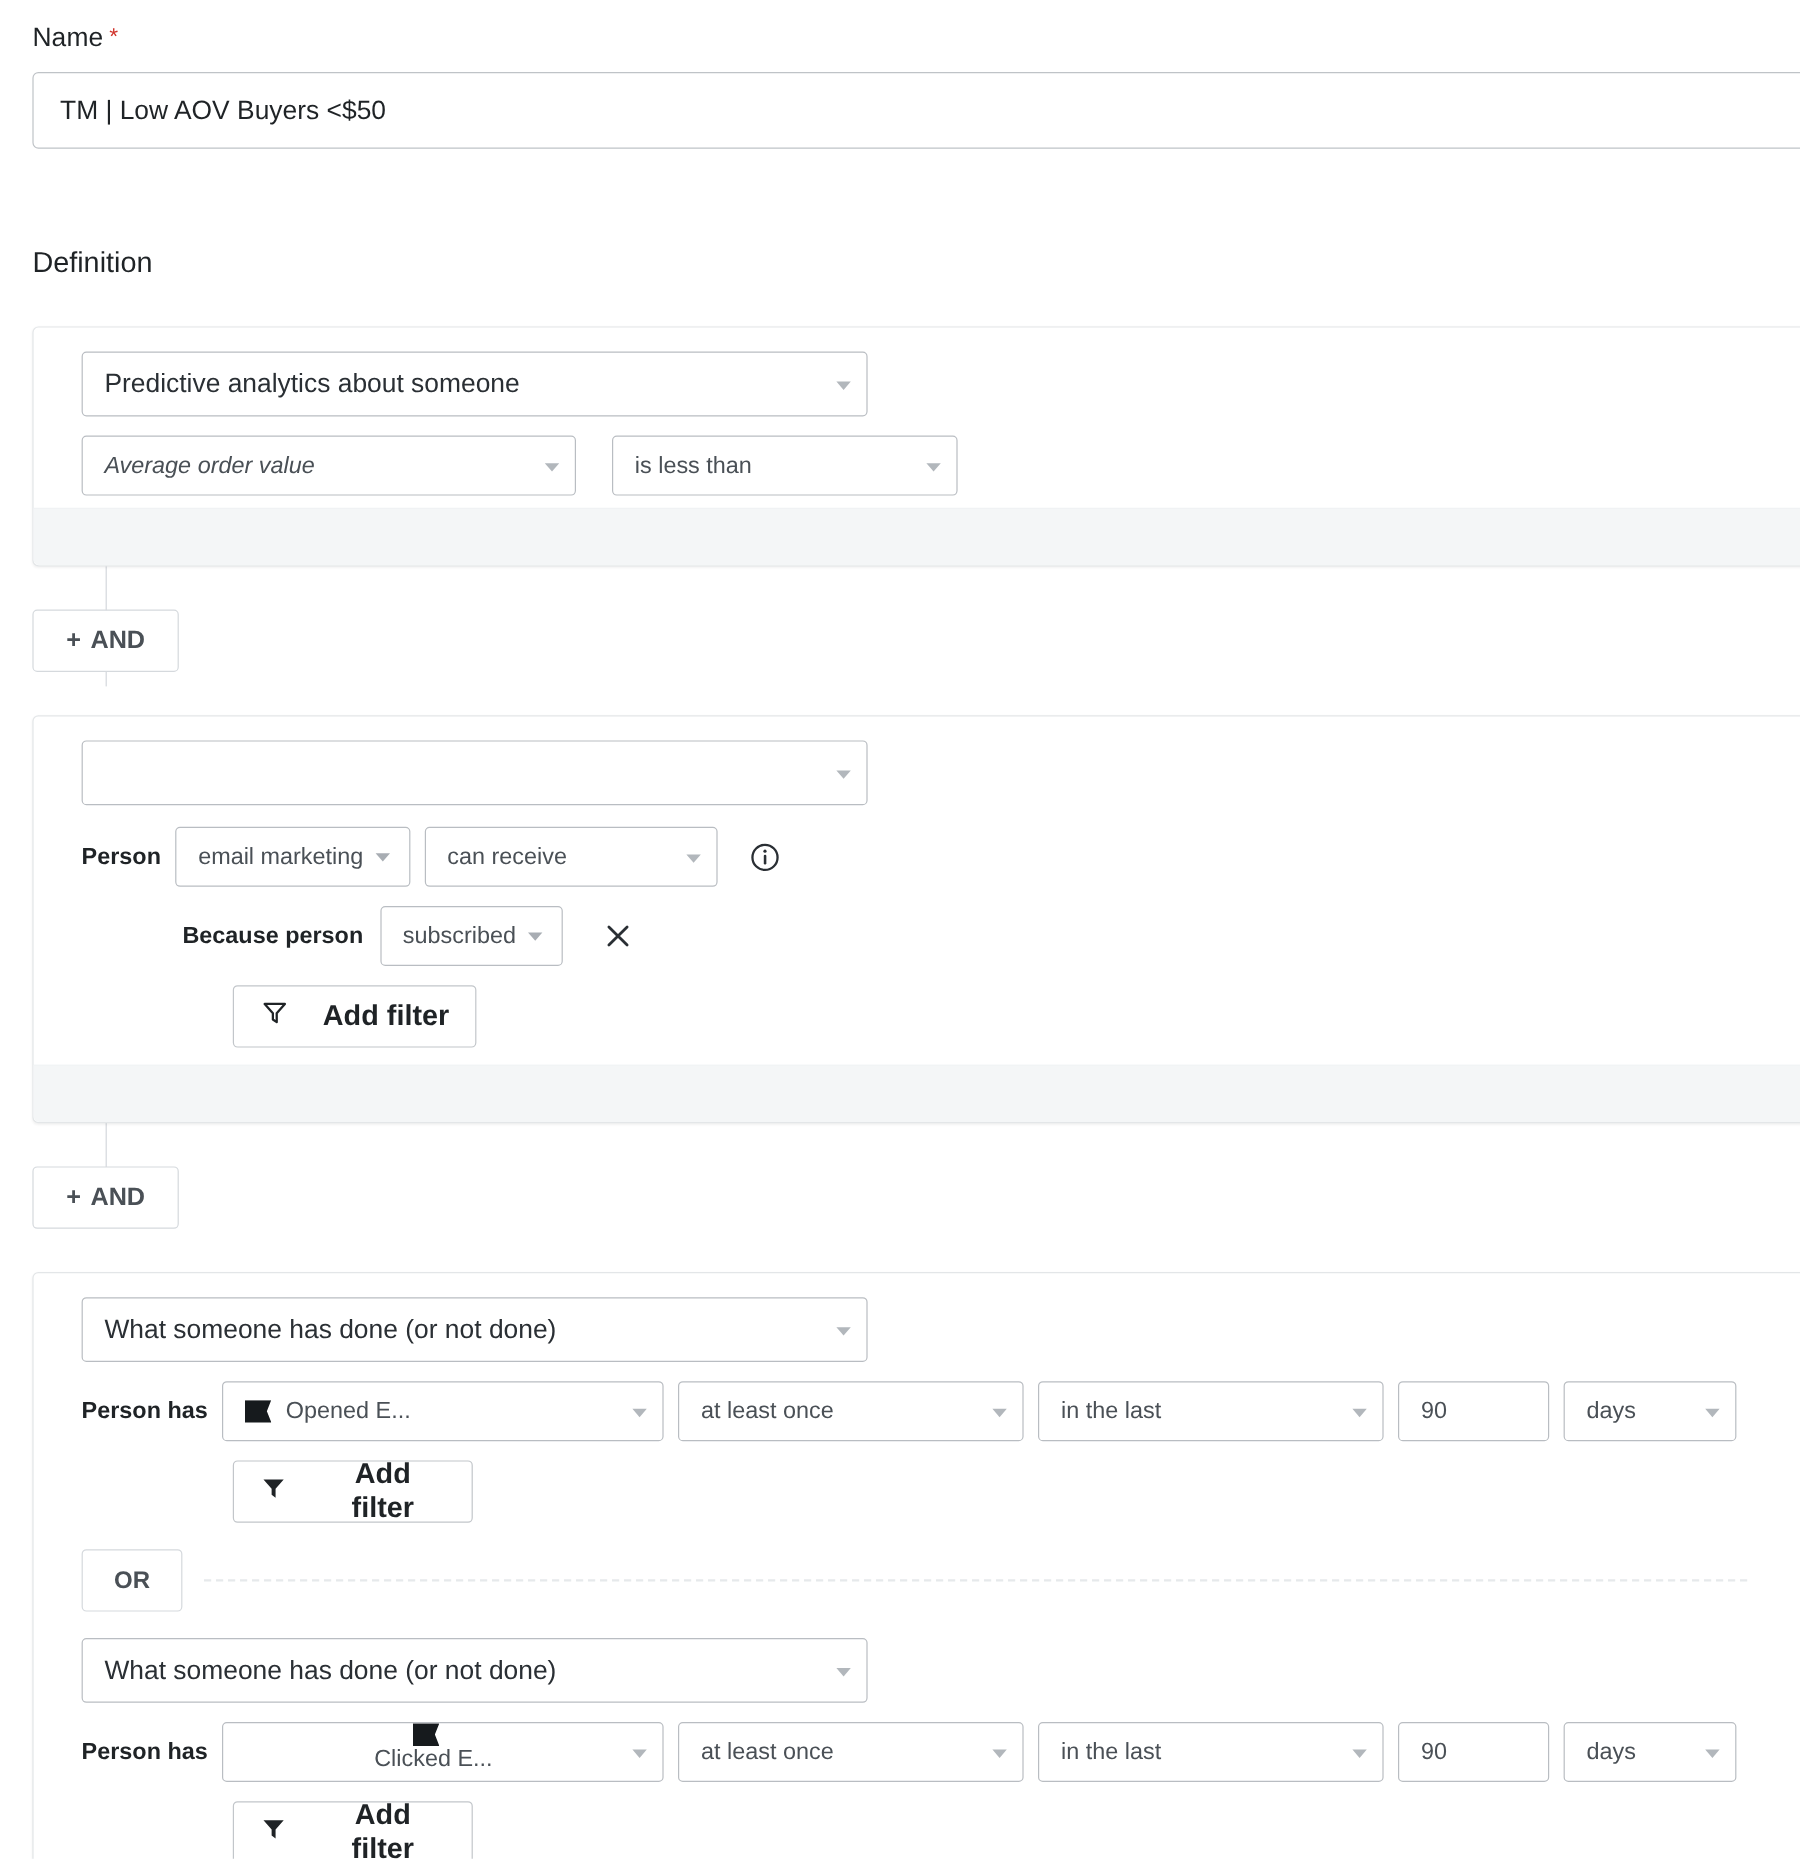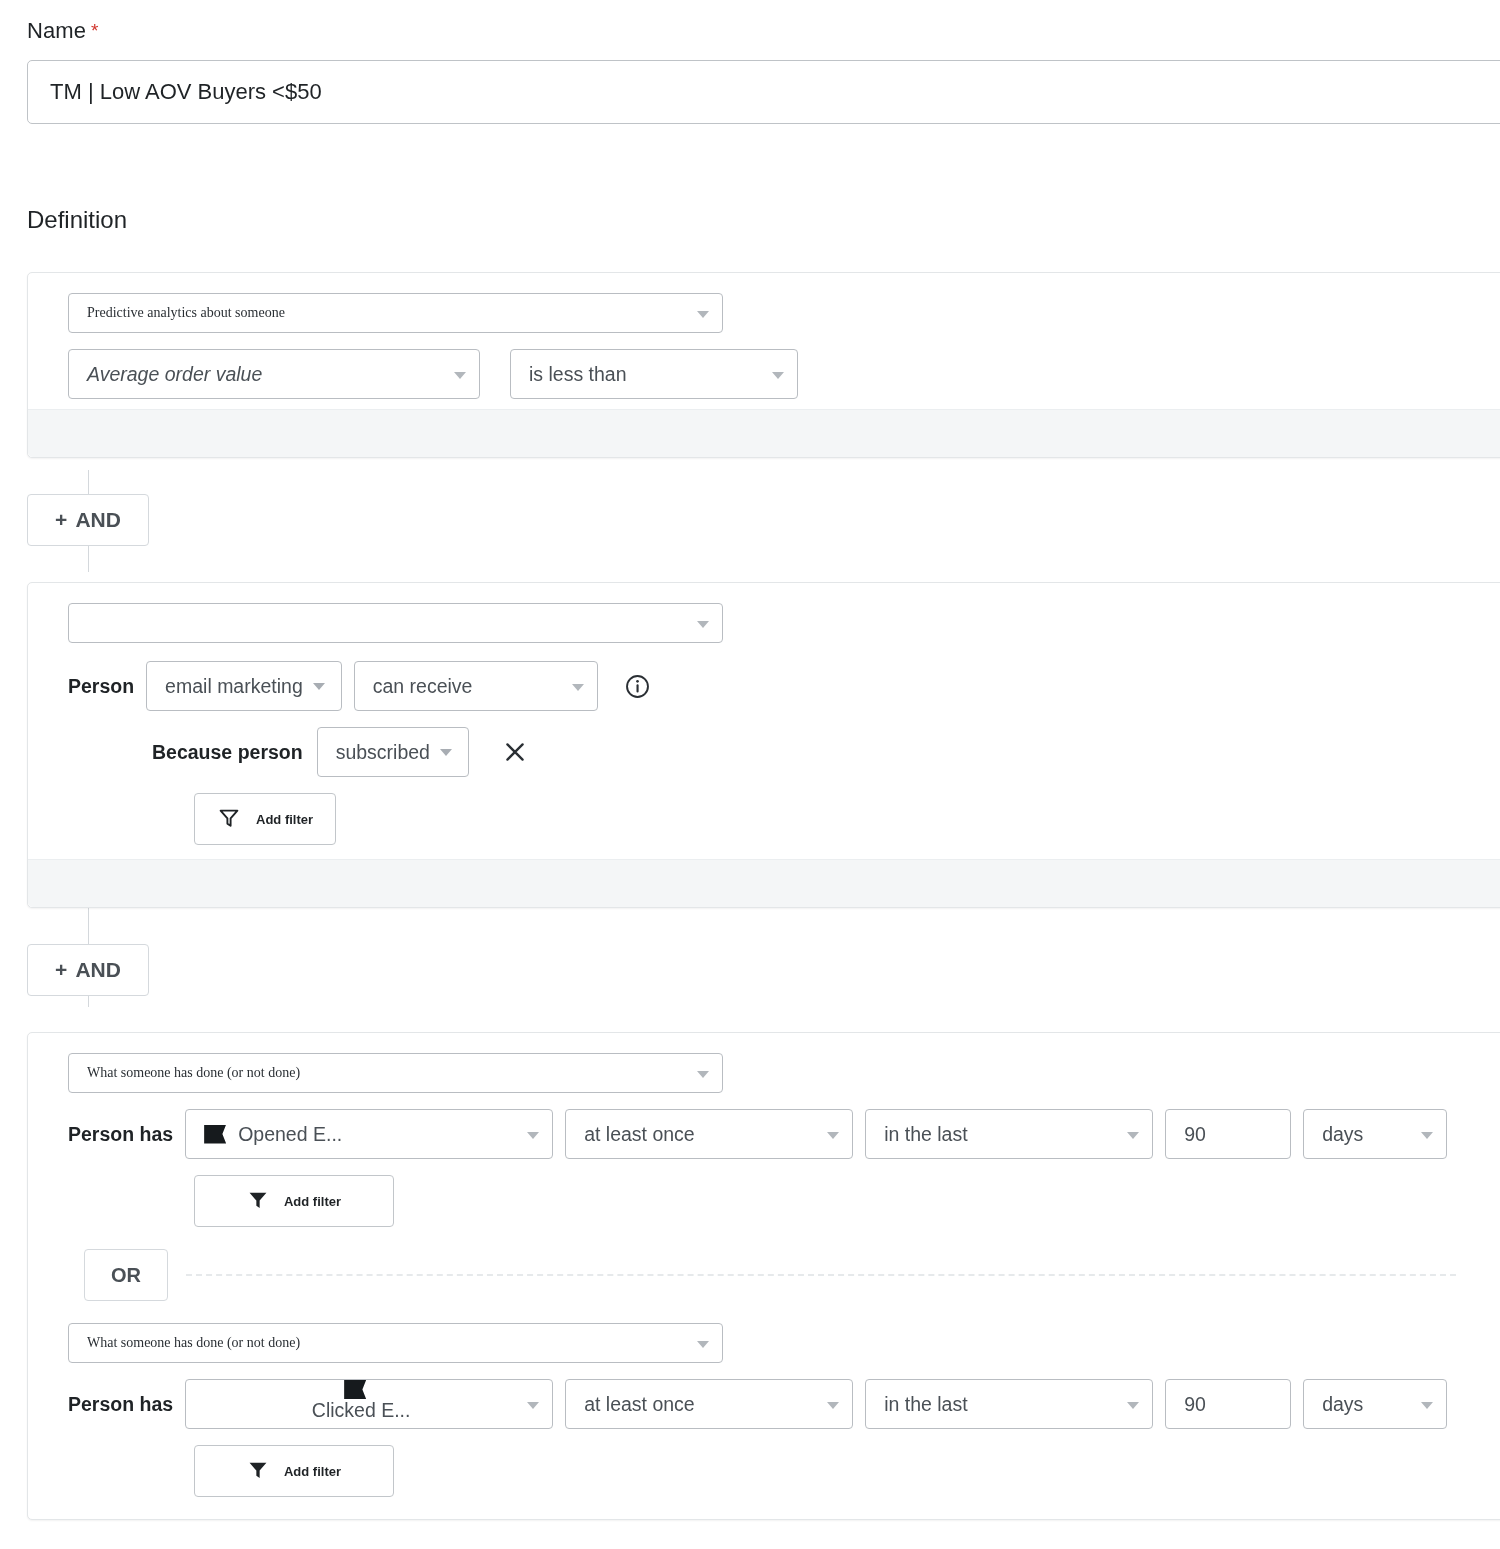--- a/index.html
+++ b/index.html
@@ -94,57 +94,57 @@
     position: static; margin: 0 0 0 10px;
     border-top-color: #a8adb3;
   }
   .ctl.plain { padding-right: 18px; }
 
   .row { display: flex; align-items: center; gap: 12px; margin-top: 14px; }
   .row-label {
     font-size: 19.5px; font-weight: bold; color: #1f2326; white-space: nowrap;
   }
 
-  .type-select { width: 655px; height: 40px; font-size: 14px; font-family: Liberation Serif, serif; }
+  .type-select { width: 655px; height: 54px; font-size: 22px; }
 
   
   .flag-icon {
     display: inline-block; width: 22px; height: 19px;
     background: #161a1d; margin-right: 12px; flex: none;
     clip-path: polygon(0 0, 100% 0, 83% 50%, 100% 100%, 0 100%);
   }
   .info-icon { display: inline-flex; margin-left: 14px; }
   .x-icon { display: inline-flex; margin-left: 18px; cursor: pointer; }
 
   .btn {
     display: inline-flex; align-items: center; justify-content: center;
-    gap: 15px;
+    gap: 28px;
     border: 1px solid #c2c6ca; border-radius: 4px;
     background: #fff; height: 52px; padding: 0 22px;
-    font-size: 13px; font-weight: bold; color: #1f2326;
+    font-size: 24px; font-weight: bold; color: #1f2326;
     cursor: pointer;
     font-family: "Liberation Sans", sans-serif;
   }
 
   .and-btn {
     position: relative;
     margin-left: 27px;
     height: 52px; width: 122px;
     border: 1px solid #d5d9dd; border-radius: 4px;
     background: #fff;
     display: inline-flex; align-items: center; justify-content: center;
     gap: 8px;
     font-size: 21px; font-weight: bold; color: #4a5056;
     cursor: pointer;
   }
   .and-wrap { position: relative; height: 52px; margin: 36px 0 36px 0; }
 
   .or-row {
     display: flex; align-items: center;
-    margin-top: 22px; margin-left: 16px;
+    margin-top: 22px; margin-left: 0px;
   }
   .or-btn {
     width: 84px; height: 52px;
     border: 1px solid #d5d9dd; border-radius: 4px; background: #fff;
     display: inline-flex; align-items: center; justify-content: center;
     font-size: 20px; font-weight: bold; color: #4a5056; cursor: pointer;
     flex: none;
   }
   .or-divider {
     flex: 1; height: 0;

